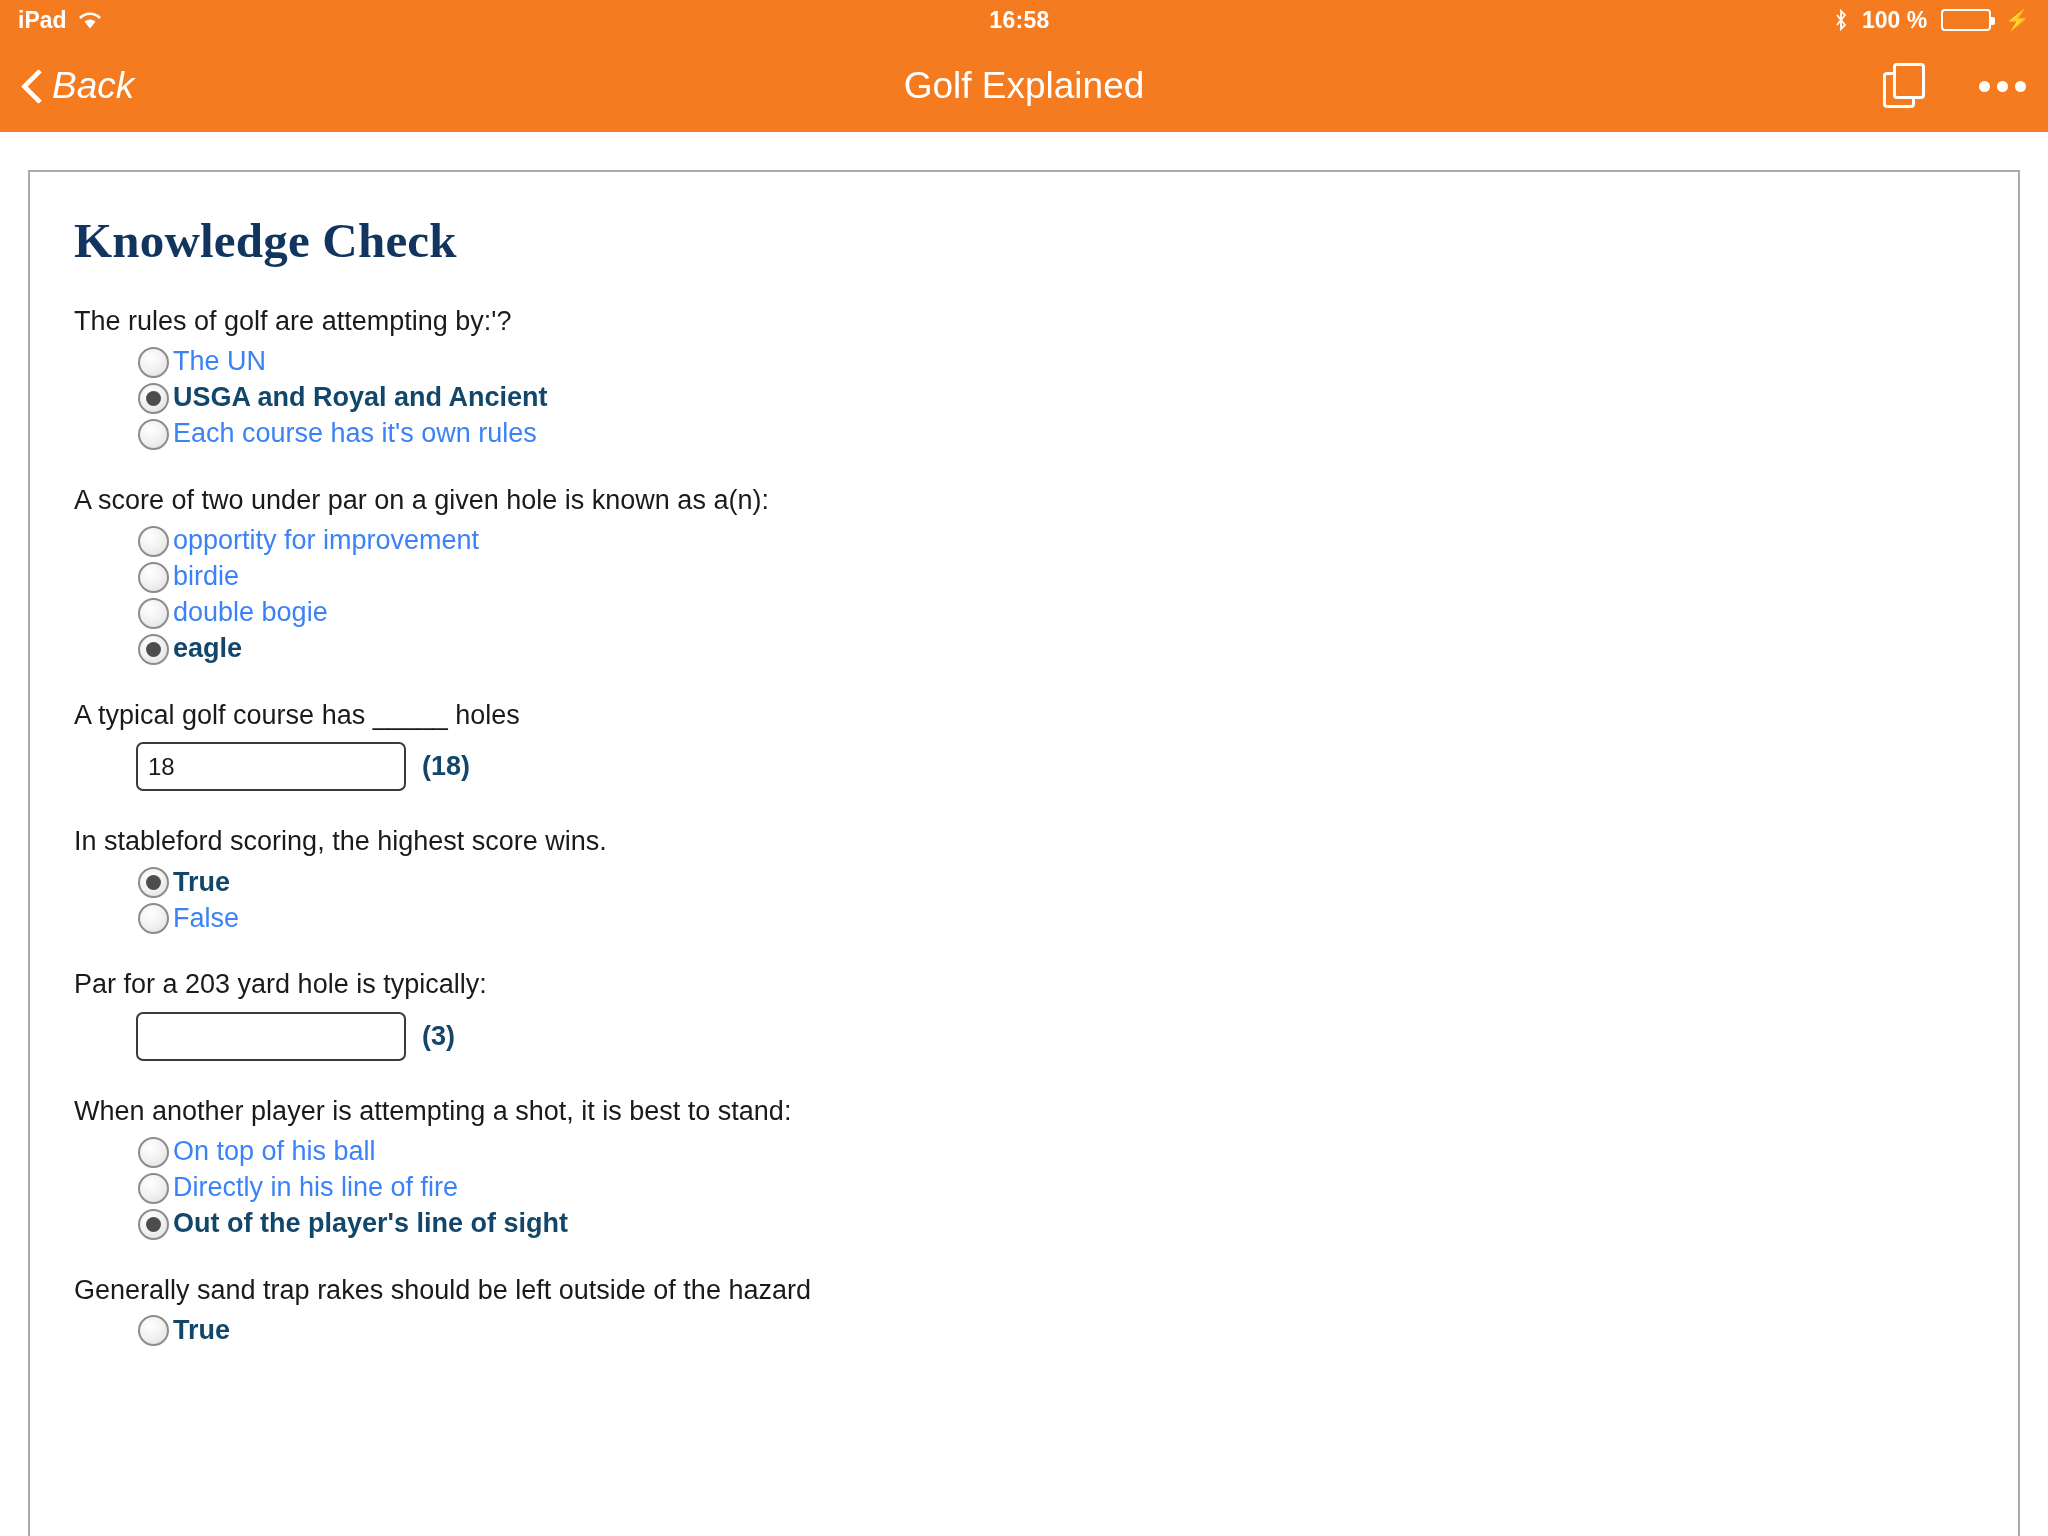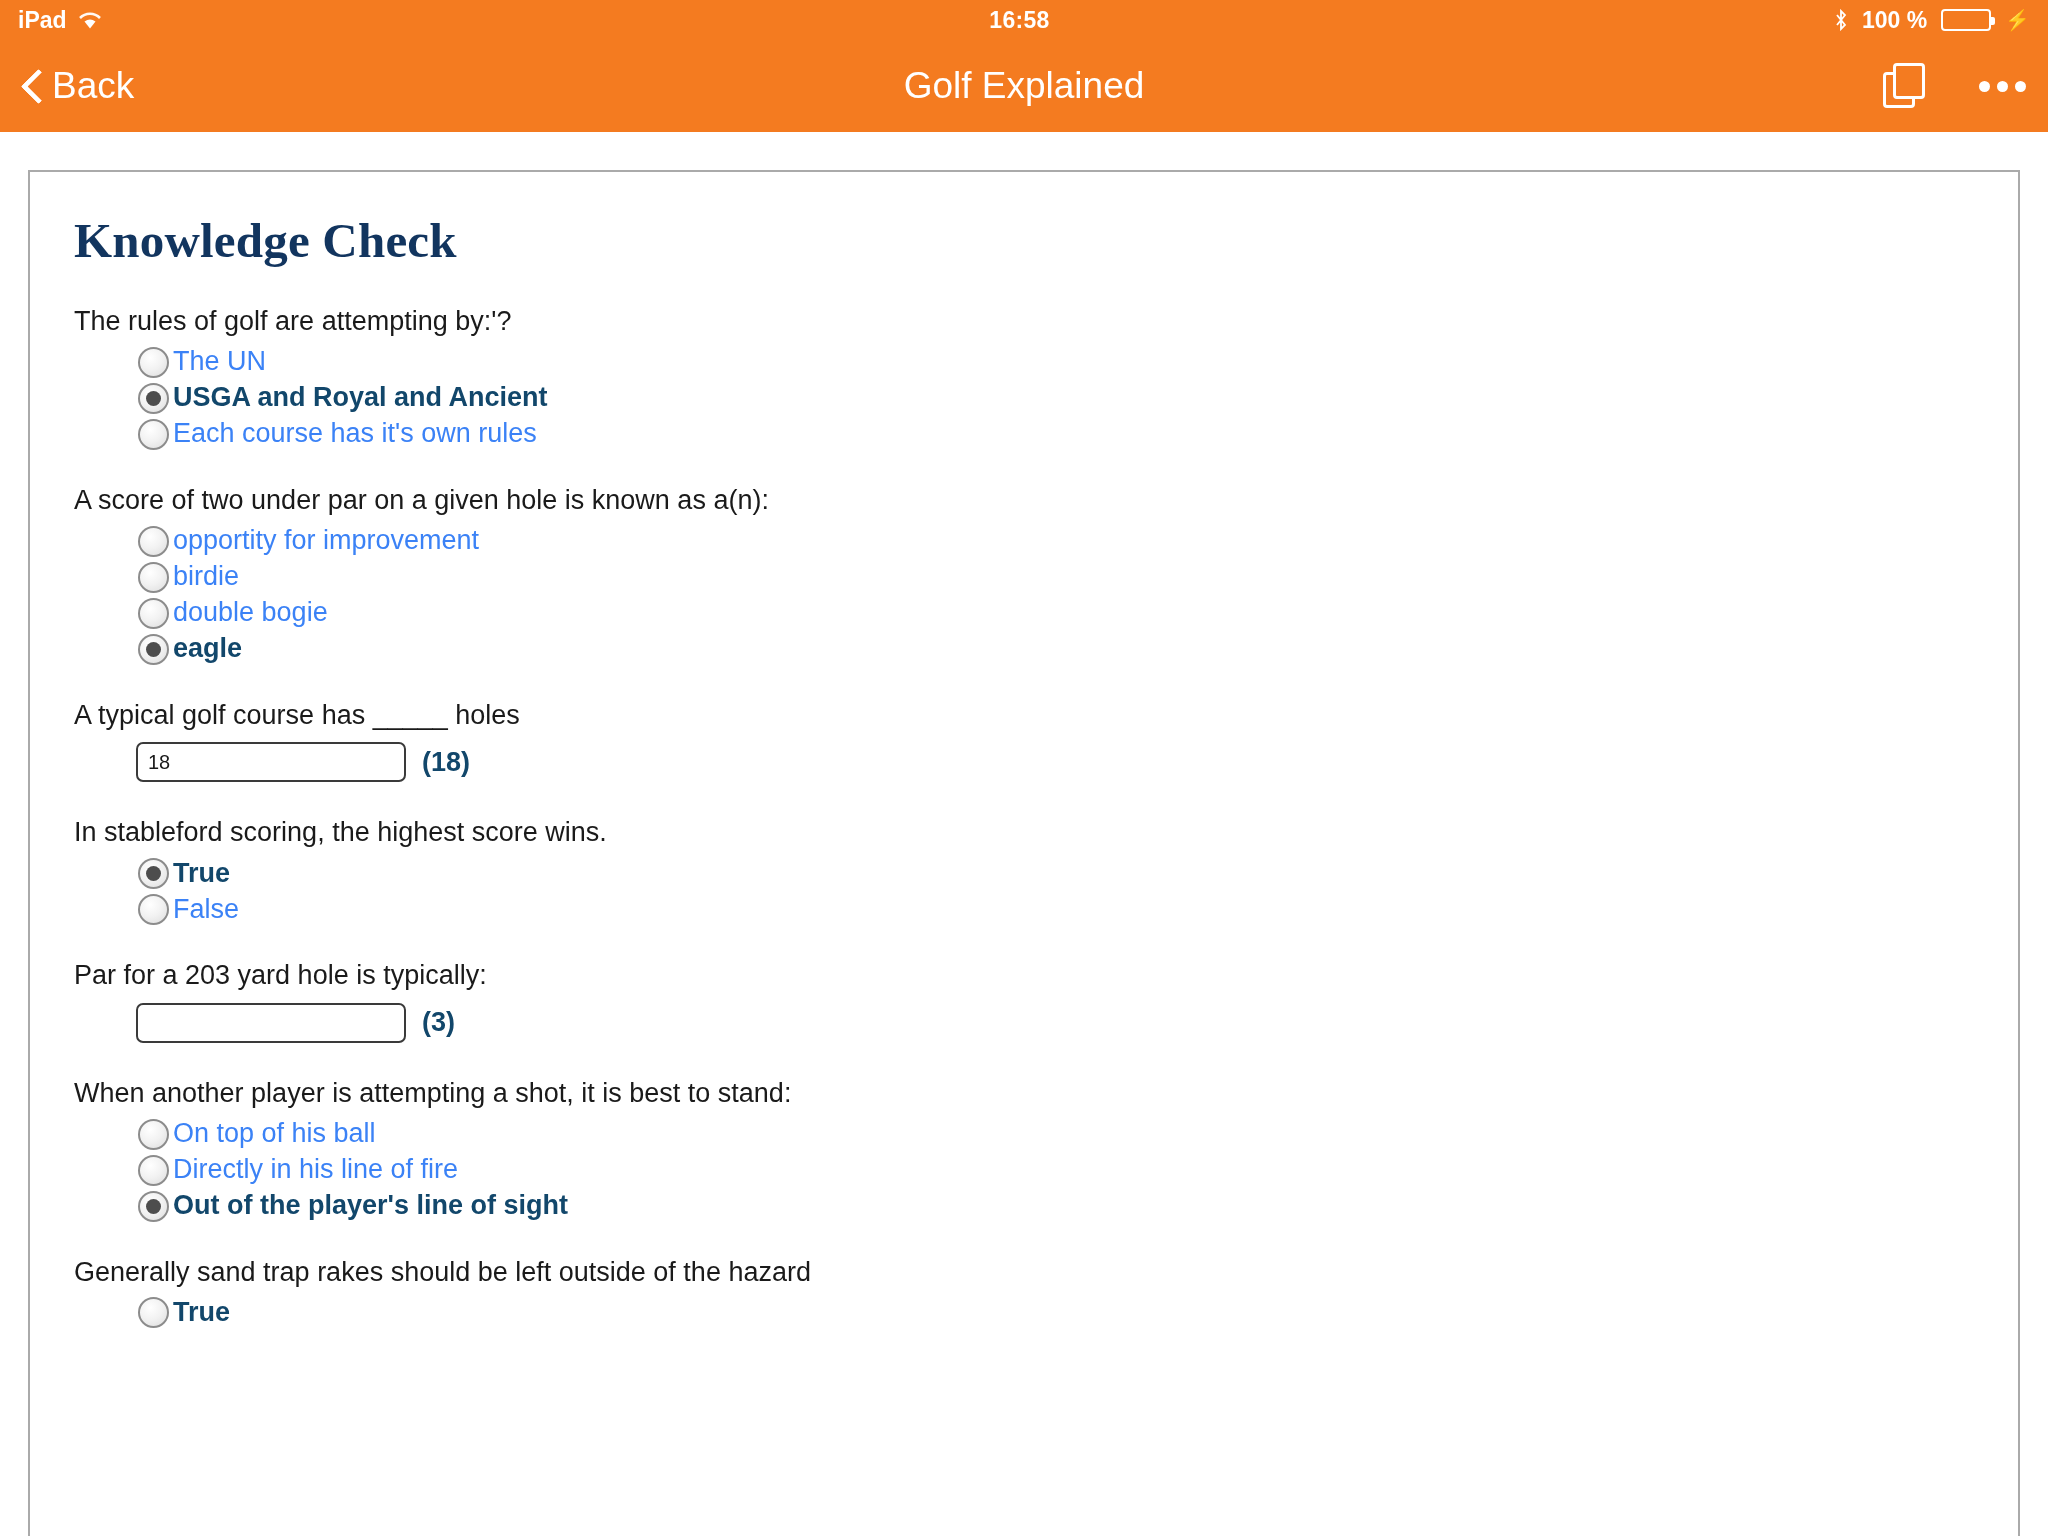--- a/index.html
+++ b/index.html
@@ -77,20 +77,21 @@
     padding: 0 22px;
     position: relative;
   }
   .nav-back {
     display: flex;
     align-items: center;
     gap: 10px;
     font-size: 37px;
     font-weight: 400;
     cursor: pointer;
+    font-style: italic;
   }
   .chevron-left {
     display: inline-block;
     width: 20px; height: 34px;
     position: relative;
   }
   .chevron-left::before {
     content: "";
     position: absolute;
     left: 4px; top: 5px;
@@ -209,26 +210,26 @@
     font-weight: 700;
   }
   .fill-row {
     display: flex;
     align-items: center;
     gap: 16px;
     margin: 10px 0 0 62px;
   }
   .fill-input {
     width: 270px;
-    height: 40px;
+    height: 49px;
     border: 2px solid #3a3a3a;
     border-radius: 7px;
     background: #ffffff;
     font-family: "Liberation Sans", sans-serif;
-    font-size: 20px;
+    font-size: 24px;
     color: #1a1a1a;
     padding: 0 10px;
     outline: none;
   }
   .fill-answer {
     font-size: 27px;
     font-weight: 700;
     color: #12476b;
   }
 </style>

